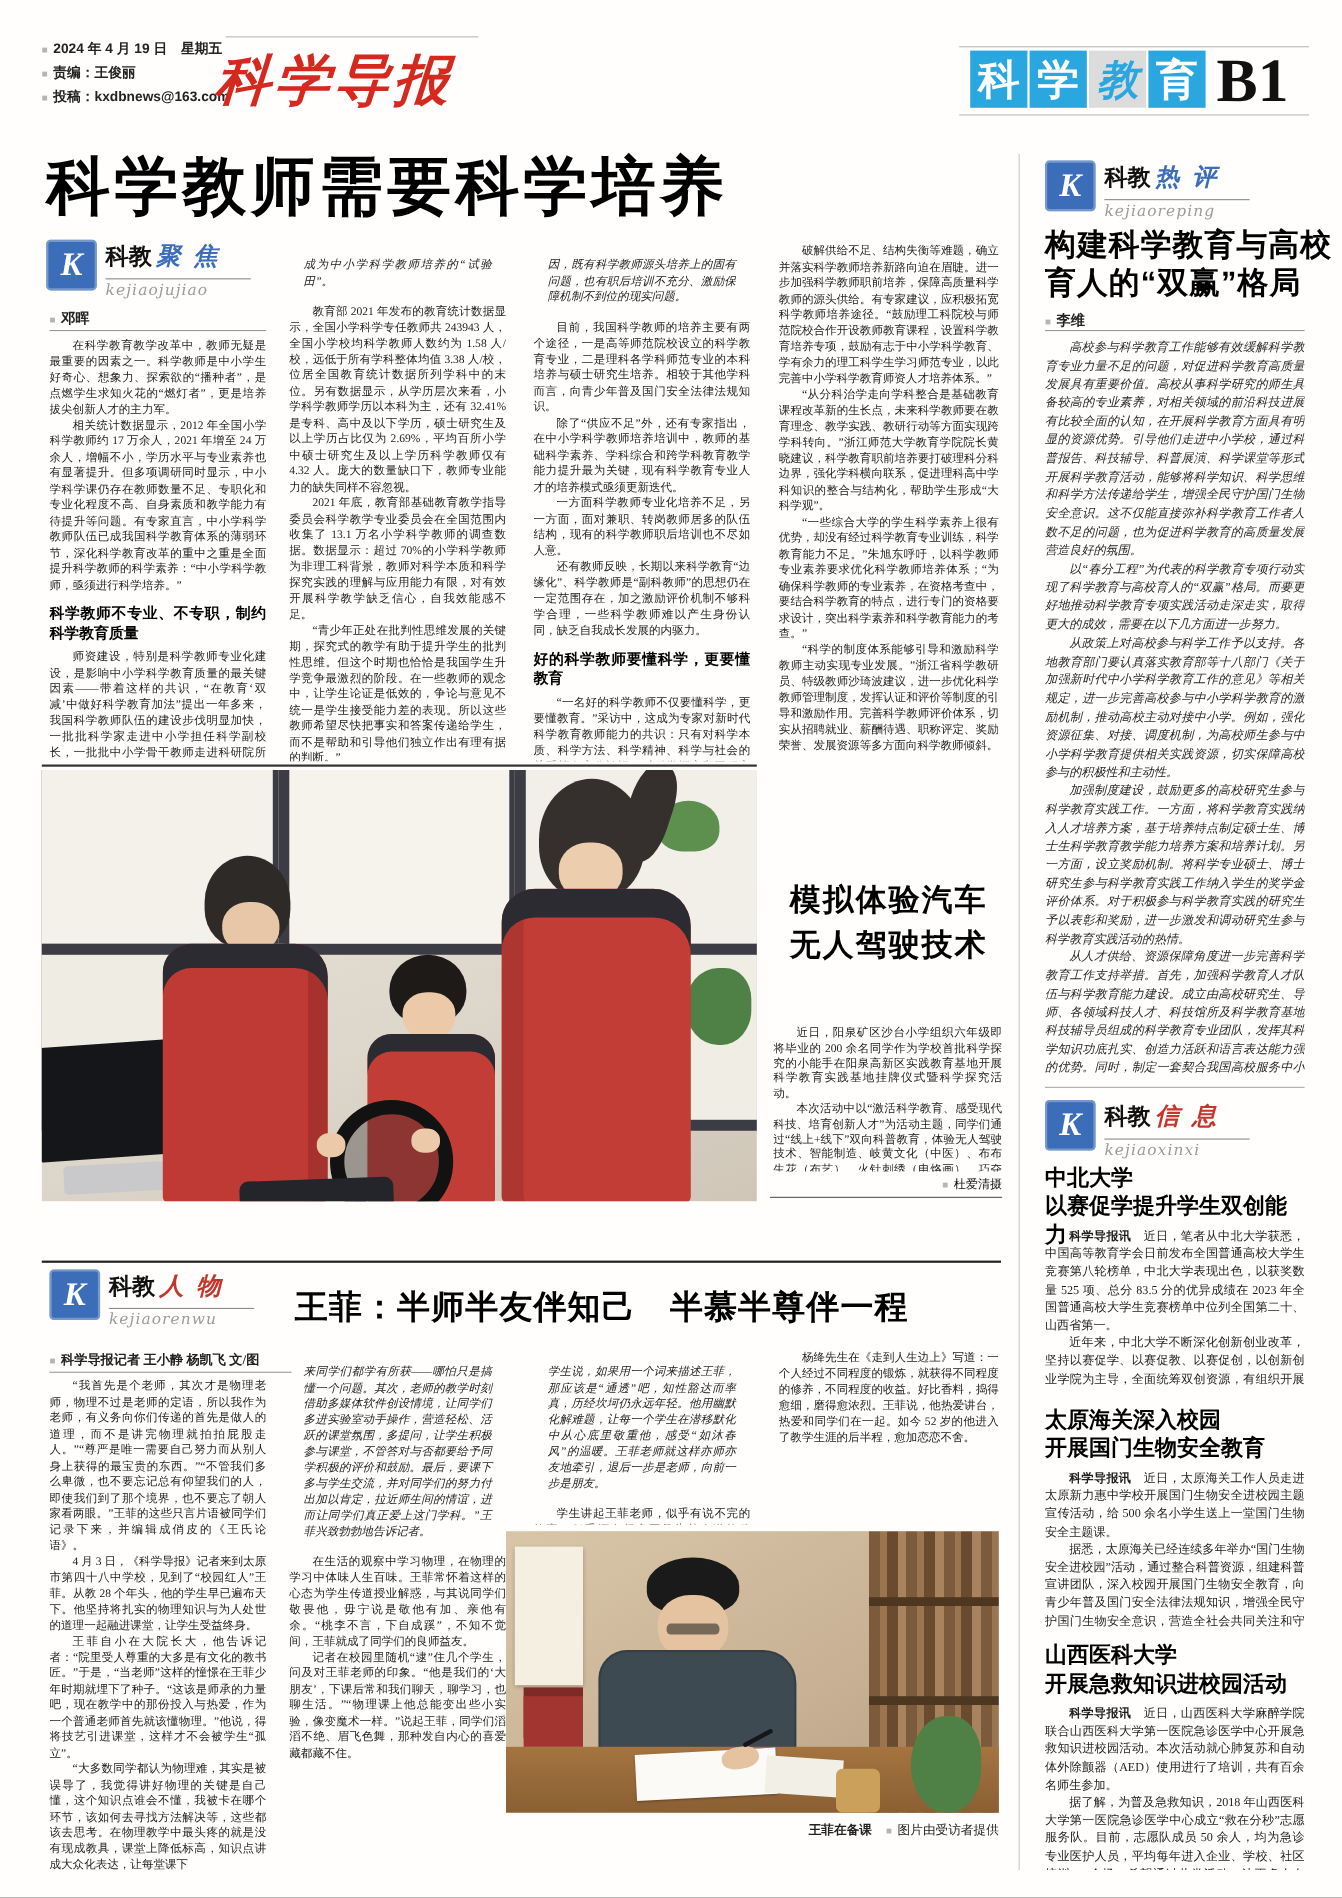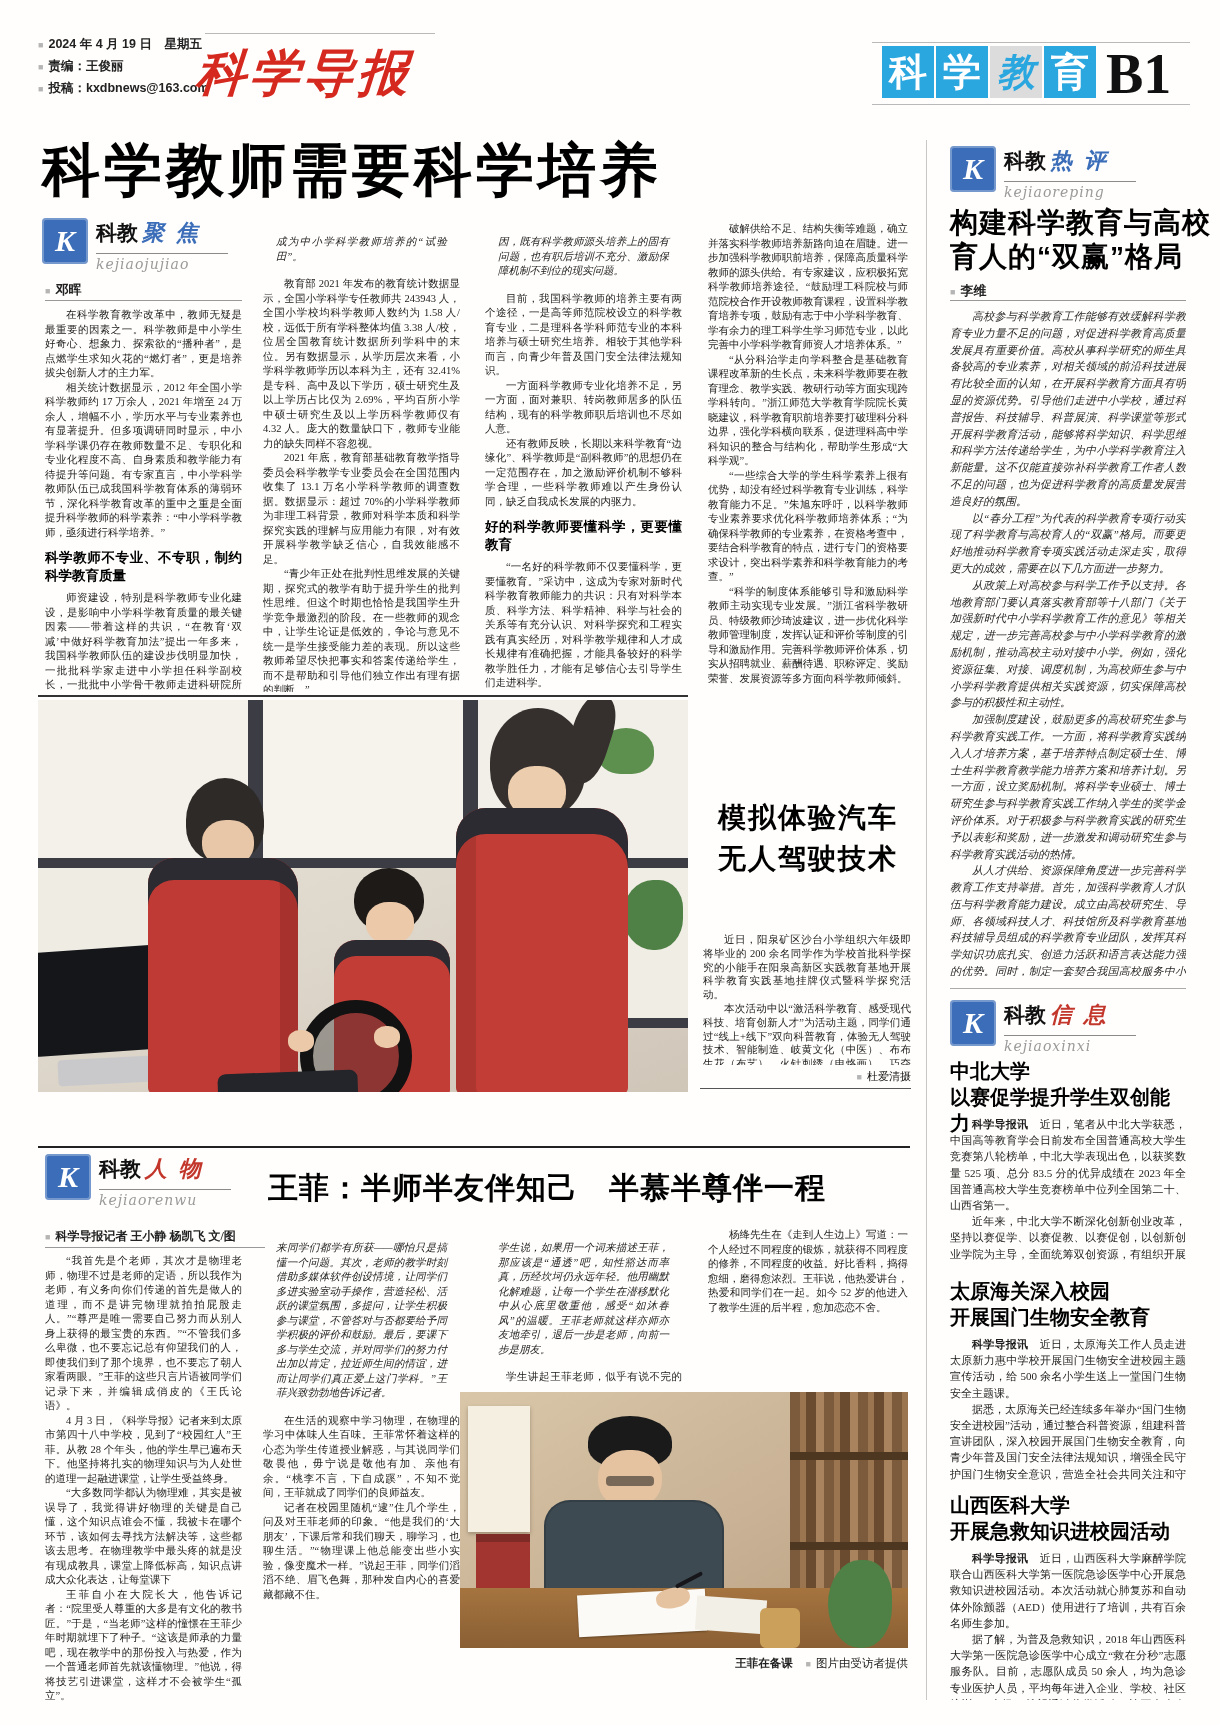--- a/index.html
+++ b/index.html
@@ -103,20 +103,21 @@
   <div class="abs col" style="left:263px;top:222px;width:197px;height:470px;">
       <div class="blk-pc">成为中小学科学教师培养的“试验田”。</div>
       <div class="blk-p">教育部 2021 年发布的教育统计数据显示，全国小学科学专任教师共 243943 人，全国小学校均科学教师人数约为 1.58 人/校，远低于所有学科整体均值 3.38 人/校，位居全国教育统计数据所列学科中的末位。另有数据显示，从学历层次来看，小学科学教师学历以本科为主，还有 32.41%是专科、高中及以下学历，硕士研究生及以上学历占比仅为 2.69%，平均百所小学中硕士研究生及以上学历科学教师仅有 4.32 人。庞大的数量缺口下，教师专业能力的缺失同样不容忽视。</div>
       <div class="blk-p">2021 年底，教育部基础教育教学指导委员会科学教学专业委员会在全国范围内收集了 13.1 万名小学科学教师的调查数据。数据显示：超过 70%的小学科学教师为非理工科背景，教师对科学本质和科学探究实践的理解与应用能力有限，对有效开展科学教学缺乏信心，自我效能感不足。</div>
       <div class="blk-p">“青少年正处在批判性思维发展的关键期，探究式的教学有助于提升学生的批判性思维。但这个时期也恰恰是我国学生升学竞争最激烈的阶段。在一些教师的观念中，让学生论证是低效的，争论与意见不统一是学生接受能力差的表现。所以这些教师希望尽快把事实和答案传递给学生，而不是帮助和引导他们独立作出有理有据的判断。”</div>
       <div class="blk-h">基础科学素养、学科综合教学能力提升最关键</div>
     </div>
   <div class="abs col" style="left:485px;top:222px;width:197px;height:470px;">
       <div class="blk-pc">因，既有科学教师源头培养上的固有问题，也有职后培训不充分、激励保障机制不到位的现实问题。</div>
       <div class="blk-p">目前，我国科学教师的培养主要有两个途径，一是高等师范院校设立的科学教育专业，二是理科各学科师范专业的本科培养与硕士研究生培养。相较于其他学科而言，向青少年普及国门安全法律法规知识。</div>
+      <div class="blk-p">除了“供应不足”外，还有专家指出，在中小学科学教师培养培训中，教师的基础科学素养、学科综合和跨学科教育教学能力提升最为关键，现有科学教育专业人才的培养模式亟须更新迭代。</div>
       <div class="blk-p">一方面科学教师专业化培养不足，另一方面，面对兼职、转岗教师居多的队伍结构，现有的科学教师职后培训也不尽如人意。</div>
       <div class="blk-p">还有教师反映，长期以来科学教育“边缘化”、科学教师是“副科教师”的思想仍在一定范围存在，加之激励评价机制不够科学合理，一些科学教师难以产生身份认同，缺乏自我成长发展的内驱力。</div>
       <div class="blk-h">好的科学教师要懂科学，更要懂教育</div>
       <div class="blk-p">“一名好的科学教师不仅要懂科学，更要懂教育。”采访中，这成为专家对新时代科学教育教师能力的共识：只有对科学本质、科学方法、科学精神、科学与社会的关系等有充分认识、对科学探究和工程实践有真实经历，对科学教学规律和人才成长规律有准确把握，才能具备较好的科学教学胜任力，才能有足够信心去引导学生们走进科学。</div>
     </div>
   <div class="abs col" style="left:708px;top:222px;width:200px;height:470px;">
       <div class="blk-p">破解供给不足、结构失衡等难题，确立并落实科学教师培养新路向迫在眉睫。进一步加强科学教师职前培养，保障高质量科学教师的源头供给。有专家建议，应积极拓宽科学教师培养途径。“鼓励理工科院校与师范院校合作开设教师教育课程，设置科学教育培养专项，鼓励有志于中小学科学教育、学有余力的理工科学生学习师范专业，以此完善中小学科学教育师资人才培养体系。”</div>
       <div class="blk-p">“从分科治学走向学科整合是基础教育课程改革新的生长点，未来科学教师要在教育理念、教学实践、教研行动等方面实现跨学科转向。”浙江师范大学教育学院院长黄晓建议，科学教育职前培养要打破理科分科边界，强化学科横向联系，促进理科高中学科知识的整合与结构化，帮助学生形成“大科学观”。</div>
       <div class="blk-p">“一些综合大学的学生科学素养上很有优势，却没有经过科学教育专业训练，科学教育能力不足。”朱旭东呼吁，以科学教师专业素养要求优化科学教师培养体系；“为确保科学教师的专业素养，在资格考查中，要结合科学教育的特点，进行专门的资格要求设计，突出科学素养和科学教育能力的考查。”</div>
       <div class="blk-p">“科学的制度体系能够引导和激励科学教师主动实现专业发展。”浙江省科学教研员、特级教师沙琦波建议，进一步优化科学教师管理制度，发挥认证和评价等制度的引导和激励作用。完善科学教师评价体系，切实从招聘就业、薪酬待遇、职称评定、奖励荣誉、发展资源等多方面向科学教师倾斜。</div>
@@ -186,21 +187,21 @@
   <div class="abs h-right" style="left:950px;top:206px;width:280px;">
     <div>构建科学教育与高校</div>
     <div>育人的“双赢”格局</div>
   </div>
   <div class="abs byline" style="left:950px;top:282px;">
     <span class="sq">■</span><span>李维</span>
   </div>
   <div class="abs hairline" style="left:950px;top:300px;width:236px;background:#999;"></div>
 
   <div class="abs col kai" style="left:950px;top:308px;width:236px;height:668px;">
-      <div class="blk-p">高校参与科学教育工作能够有效缓解科学教育专业力量不足的问题，对促进科学教育高质量发展具有重要价值。高校从事科学研究的师生具备较高的专业素养，对相关领域的前沿科技进展有比较全面的认知，在开展科学教育方面具有明显的资源优势。引导他们走进中小学校，通过科普报告、科技辅导、科普展演、科学课堂等形式开展科学教育活动，能够将科学知识、科学思维和科学方法传递给学生，为中小学科学教育注入新能量。这不仅能直接弥补科学教育工作者人数不足的问题，也为促进科学教育的高质量发展营造良好的氛围。</div>
+      <div class="blk-p">高校参与科学教育工作能够有效缓解科学教育专业力量不足的问题，对促进科学教育高质量发展具有重要价值。高校从事科学研究的师生具备较高的专业素养，对相关领域的前沿科技进展有比较全面的认知，在开展科学教育方面具有明显的资源优势。引导他们走进中小学校，通过科普报告、科技辅导、科普展演、科学课堂等形式开展科学教育活动，能够将科学知识、科学思维和科学方法传递给学生，增强全民守护国门生物安全意识。这不仅能直接弥补科学教育工作者人数不足的问题，也为促进科学教育的高质量发展营造良好的氛围。</div>
       <div class="blk-p">以“春分工程”为代表的科学教育专项行动实现了科学教育与高校育人的“双赢”格局。而要更好地推动科学教育专项实践活动走深走实，取得更大的成效，需要在以下几方面进一步努力。</div>
       <div class="blk-p">从政策上对高校参与科学工作予以支持。各地教育部门要认真落实教育部等十八部门《关于加强新时代中小学科学教育工作的意见》等相关规定，进一步完善高校参与中小学科学教育的激励机制，推动高校主动对接中小学。例如，强化资源征集、对接、调度机制，为高校师生参与中小学科学教育提供相关实践资源，切实保障高校参与的积极性和主动性。</div>
       <div class="blk-p">加强制度建设，鼓励更多的高校研究生参与科学教育实践工作。一方面，将科学教育实践纳入人才培养方案，基于培养特点制定硕士生、博士生科学教育教学能力培养方案和培养计划。另一方面，设立奖励机制。将科学专业硕士、博士研究生参与科学教育实践工作纳入学生的奖学金评价体系。对于积极参与科学教育实践的研究生予以表彰和奖励，进一步激发和调动研究生参与科学教育实践活动的热情。</div>
       <div class="blk-p">从人才供给、资源保障角度进一步完善科学教育工作支持举措。首先，加强科学教育人才队伍与科学教育能力建设。成立由高校研究生、导师、各领域科技人才、科技馆所及科学教育基地科技辅导员组成的科学教育专业团队，发挥其科学知识功底扎实、创造力活跃和语言表达能力强的优势。同时，制定一套契合我国高校服务中小学科学教育的人才培训体系，定期进行培训、考核，提高其开展科学教育的质量。其次，加强多元合作，保障供需精准匹配。高校要与中小学、公共媒体平台跨界合作，共建传播矩阵，协同开发优质科学教育项目，尤其要加强高校与中小学的有机衔接，形成科学教育主体、受众、需求“三端”于一体的互动机制，保障所供契合所需。同时，积极践行“请进来”“走出去”双向实践模式。在“请进来”方面，开展“研究生进校园”“研究生进社区”等活动；在“走出去”方面，盘活资源，借助高校资源优势，组织中小学生前往高校进行场景式、体验式科学实践活动，近距离感受科学魅力。</div>
     </div>
 
   <div class="abs hairline" style="left:950px;top:988px;width:236px;background:#aaa;"></div>
 
   <div class="abs badge" style="left:950px;top:1000px;">
     <div class="k-tile" style="background:#3b6db8;">K</div>
@@ -250,22 +251,22 @@
   <div class="abs h-renwu" style="left:268px;top:1168px;">王菲：半师半友伴知己　半慕半尊伴一程</div>
 
   <div class="abs byline" style="left:45px;top:1228px;font-size:12px;">
     <span class="sq">■</span><span>科学导报记者 王小静 杨凯飞 文/图</span>
   </div>
   <div class="abs hairline" style="left:45px;top:1247px;width:220px;background:#999;"></div>
 
   <div class="abs col" style="left:45px;top:1254px;width:197px;height:465px;">
       <div class="blk-p">“我首先是个老师，其次才是物理老师，物理不过是老师的定语，所以我作为老师，有义务向你们传递的首先是做人的道理，而不是讲完物理就拍拍屁股走人。”“尊严是唯一需要自己努力而从别人身上获得的最宝贵的东西。”“不管我们多么卑微，也不要忘记总有仰望我们的人，即使我们到了那个境界，也不要忘了朝人家看两眼。”王菲的这些只言片语被同学们记录下来，并编辑成俏皮的《王氏论语》。</div>
       <div class="blk-p">4 月 3 日，《科学导报》记者来到太原市第四十八中学校，见到了“校园红人”王菲。从教 28 个年头，他的学生早已遍布天下。他坚持将扎实的物理知识与为人处世的道理一起融进课堂，让学生受益终身。</div>
+      <div class="blk-p">王菲自小在大院长大，他告诉记者：“院里受人尊重的大多是有文化的教书匠。”于是，“当老师”这样的憧憬在王菲少年时期就埋下了种子。“这该是师承的力量吧，现在教学中的那份投入与热爱，作为一个普通老师首先就该懂物理。”他说，得将技艺引进课堂，这样才不会被学生“孤立”。</div>
       <div class="blk-p">“大多数同学都认为物理难，其实是被误导了，我觉得讲好物理的关键是自己懂，这个知识点谁会不懂，我被卡在哪个环节，该如何去寻找方法解决等，这些都该去思考。在物理教学中最头疼的就是没有现成教具，课堂上降低标高，知识点讲成大众化表达，让每堂课下</div>
-      <div class="blk-p">王菲自小在大院长大，他告诉记者：“院里受人尊重的大多是有文化的教书匠。”于是，“当老师”这样的憧憬在王菲少年时期就埋下了种子。“这该是师承的力量吧，现在教学中的那份投入与热爱，作为一个普通老师首先就该懂物理。”他说，得将技艺引进课堂，这样才不会被学生“孤立”。</div>
     </div>
   <div class="abs col" style="left:263px;top:1228px;width:197px;height:490px;">
       <div class="blk-pc">来同学们都学有所获——哪怕只是搞懂一个问题。其次，老师的教学时刻借助多媒体软件创设情境，让同学们多进实验室动手操作，营造轻松、活跃的课堂氛围，多提问，让学生积极参与课堂，不管答对与否都要给予同学积极的评价和鼓励。最后，要课下多与学生交流，并对同学们的努力付出加以肯定，拉近师生间的情谊，进而让同学们真正爱上这门学科。”王菲兴致勃勃地告诉记者。</div>
       <div class="blk-p">在生活的观察中学习物理，在物理的学习中体味人生百味。王菲常怀着这样的心态为学生传道授业解惑，与其说同学们敬畏他，毋宁说是敬他有加、亲他有余。“桃李不言，下自成蹊”，不知不觉间，王菲就成了同学们的良师益友。</div>
       <div class="blk-p">记者在校园里随机“逮”住几个学生，问及对王菲老师的印象。“他是我们的‘大朋友’，下课后常和我们聊天，聊学习，也聊生活。”“物理课上他总能变出些小实验，像变魔术一样。”说起王菲，同学们滔滔不绝、眉飞色舞，那种发自内心的喜爱藏都藏不住。</div>
     </div>
   <div class="abs col" style="left:485px;top:1228px;width:197px;height:158px;">
       <div class="blk-pc">学生说，如果用一个词来描述王菲，那应该是“通透”吧，知性豁达而率真，历经坎坷仍永远年轻。他用幽默化解难题，让每一个学生在潜移默化中从心底里敬重他，感受“如沐春风”的温暖。王菲老师就这样亦师亦友地牵引，退后一步是老师，向前一步是朋友。</div>
       <div class="blk-p">学生讲起王菲老师，似乎有说不完的故事，似乎还有很多不足为外人道的秘密。但</div>
     </div>

